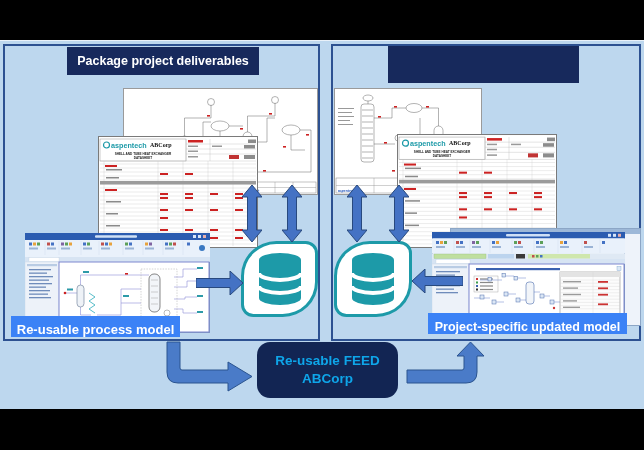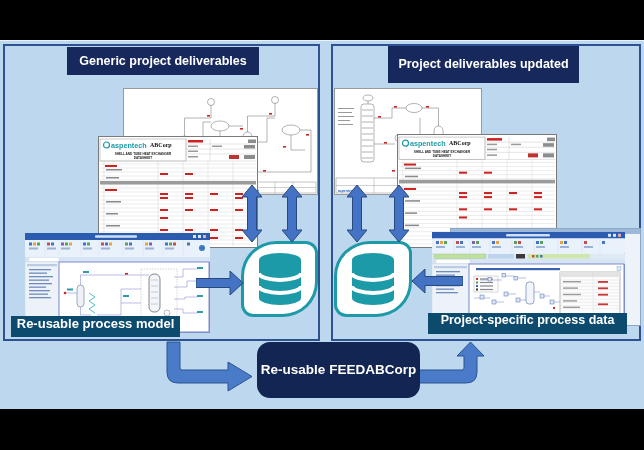--- a/index.html
+++ b/index.html
@@ -14,46 +14,45 @@
        align-items:center;justify-content:center;text-align:center;z-index:6;line-height:1.3;}
   #hdr-left{left:67px;top:47px;width:192px;height:28px;font-size:12.5px;}
   #hdr-right{left:388px;top:46px;width:191px;height:37px;font-size:12.5px;}
   .shot{z-index:2;}
   .db{z-index:3;background:#fff;border:3px solid #1d9aa8;border-radius:46% 16% 46% 16%;
       display:flex;align-items:center;justify-content:center;box-sizing:border-box;}
   #db-left{left:241px;top:241px;width:77px;height:76px;}
   #db-right{left:334px;top:241px;width:78px;height:76px;}
   .arrow{z-index:4;}
   .elbow{z-index:2;}
-  .ovl{background:#0c4a6e;color:#fff;font-weight:bold;display:flex;align-items:flex-start;
+  .ovl{background:#3b82f6;color:#fff;font-weight:bold;display:flex;align-items:flex-end;
        justify-content:center;z-index:5;white-space:nowrap;}
   #lbl-left{left:11px;top:316px;width:169px;height:21px;font-size:13px;}
   #lbl-right{left:428px;top:313px;width:199px;height:21px;font-size:12.5px;}
-  #feed-box{left:257px;top:342px;width:163px;height:56px;background:#122553;border-radius:13px;
-            color:#ffffff;font-weight:bold;font-size:13.5px;display:flex;flex-direction:row;
+  #feed-box{left:257px;top:342px;width:141px;height:56px;background:#122553;border-radius:13px;
+            color:#0ea5e9;font-weight:bold;font-size:13.5px;display:flex;flex-direction:column;
             align-items:center;justify-content:center;line-height:1.35;z-index:3;text-align:center;}
   #back-win{left:450px;top:228px;width:191px;height:98px;background:#eef3fa;border:1px solid #8ca6c6;z-index:2;box-sizing:border-box;}
   #back-win .bar{height:5px;background:#9db8d8;}
   svg{display:block;}
   .serif{font-family:"Liberation Serif",serif;}
 </style>
 </head>
 <body>
 
 <div id="stage">
   <div id="canvas" class="abs"></div>
 
   <div id="panel-left" class="abs panel"></div>
   <div id="panel-right" class="abs panel"></div>
 
   <div id="hdr-left" class="abs hdr">
-    <span>Generic project deliverables</span>
+    <span>Package project deliverables</span>
   </div>
   <div id="hdr-right" class="abs hdr">
-    <span>Project deliverables updated</span>
   </div>
 
   <svg class="abs shot" style="left:123px;top:88px" width="195" height="107" viewBox="0 0 195 107">
     <rect x="0.5" y="0.5" width="194" height="106" fill="#ffffff" stroke="#9a9a9a"></rect>
     <g stroke="#666" stroke-width="0.5" fill="none">
       <circle cx="88" cy="14" r="3.5"></circle>
         <circle cx="152" cy="12" r="3.5"></circle>
       <rect x="57" y="48" width="9" height="30" rx="4.5"></rect>
       <rect x="120" y="44" width="9" height="30" rx="4.5"></rect>
       <ellipse cx="97" cy="38" rx="9" ry="5"></ellipse>
@@ -473,20 +472,20 @@
     <path d="M9 4 L22 4 L22 30 Q22 32 24 32 L70 32 L70 24 L94 38.5 L70 53 L70 45 L20 45 Q9 45 9 34 Z" fill="#4a7bc8" stroke="#2b548f" stroke-width="1"></path>
   </svg>
   <svg class="abs elbow" style="left:404px;top:338px" width="92" height="60" viewBox="0 0 92 60">
     <path d="M3 32 L58 32 Q60 32 60 30 L60 18 L53 18 L66.5 4 L80 18 L73 18 L73 34 Q73 45 62 45 L3 45 Z" fill="#4a7bc8" stroke="#2b548f" stroke-width="1"></path>
   </svg>
 
   <div id="lbl-left" class="abs ovl">
     <span>Re-usable process model</span>
   </div>
   <div id="lbl-right" class="abs ovl">
-    <span>Project-specific process data</span>
+    <span>Project-specific updated model</span>
   </div>
 
   <div id="feed-box" class="abs">
     <span>Re-usable FEED</span>
     <span>ABCorp</span>
   </div>
 </div>
 
 </body></html>

